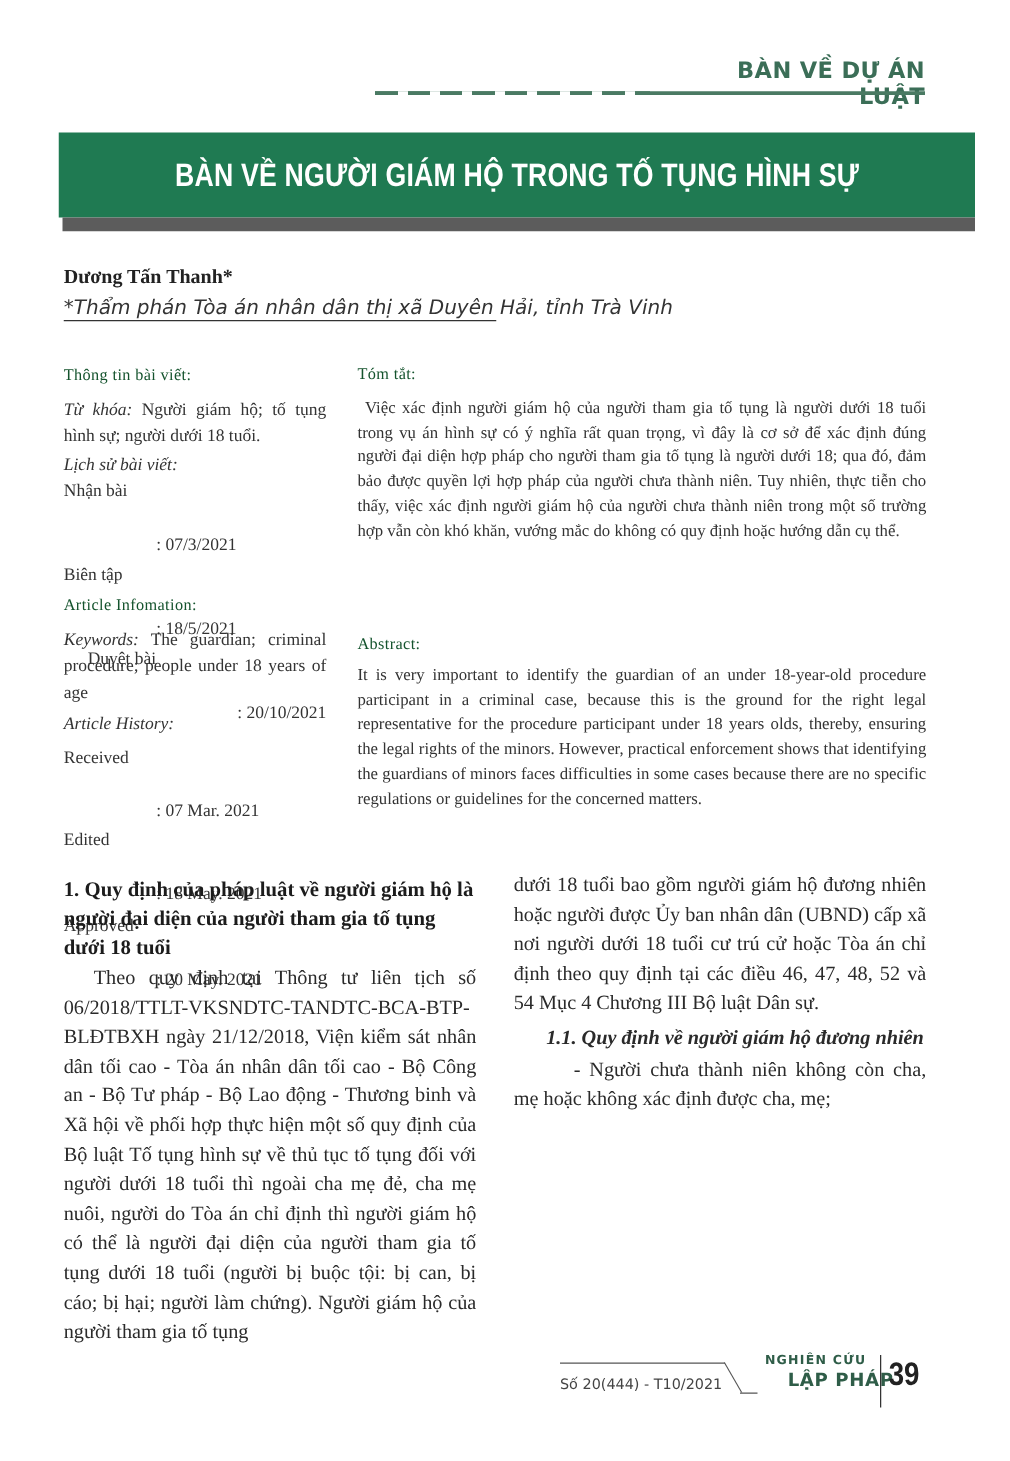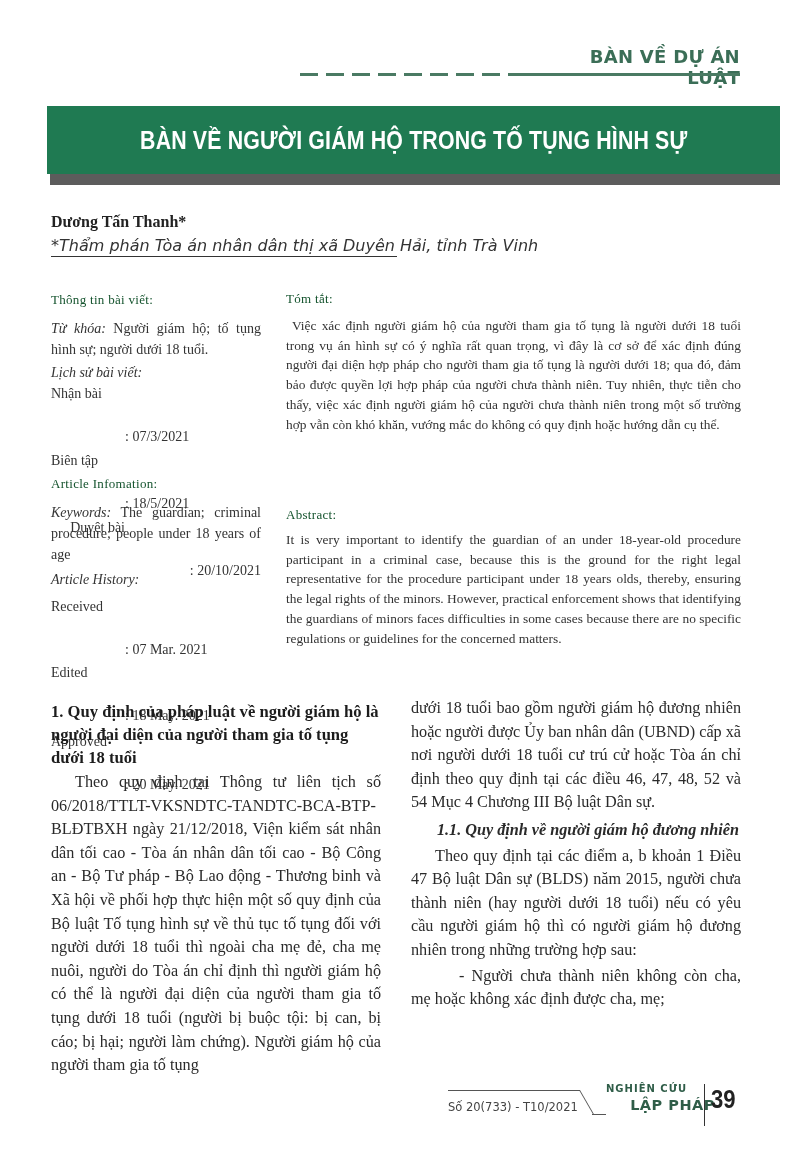--- a/index.html
+++ b/index.html
@@ -71,21 +71,21 @@
       background: #555; transform: skewX(30deg); transform-origin: top left;
     }
     .footer-under {
       position: absolute; left: 592px; top: 1114px; width: 14px; height: 1px; background: #555;
     }
     .issue-text {
       position: absolute; left: 448px; top: 1100px; font-family: "DejaVu Sans", sans-serif;
       font-size: 11.5px; color: #444;
     }
     .journal-top {
-      position: absolute; left: 606px; top: 1083px; width: 93px; 
+      position: absolute; left: 606px; top: 1083px; width: 93px; text-align: center;
       font-family: "DejaVu Sans", sans-serif; font-weight: bold; font-size: 10px;
       color: #2f5d48; letter-spacing: 1px;
     }
     .journal-bottom {
       position: absolute; left: 624px; top: 1097px; width: 97px; text-align: center;
       font-family: "DejaVu Sans", sans-serif; font-weight: bold; font-size: 14.5px;
       color: #2f5d48; letter-spacing: 0.5px;
     }
     .footer-vbar {
       position: absolute; left: 704px; top: 1084px; width: 1px; height: 42px; background: #333;
@@ -162,24 +162,23 @@
 </div>
 
 <div class="body-col col-a" style="top:700px;">
   <div class="heading-bold">1. Quy định của pháp luật về người giám hộ là người đại diện của người tham gia tố tụng dưới 18 tuổi</div>
   <div class="indent" style="margin-top:2px;">Theo quy định tại Thông tư liên tịch số 06/2018/TTLT-VKSNDTC-TANDTC-BCA-BTP-BLĐTBXH ngày 21/12/2018, Viện kiểm sát nhân dân tối cao - Tòa án nhân dân tối cao - Bộ Công an - Bộ Tư pháp - Bộ Lao động - Thương binh và Xã hội về phối hợp thực hiện một số quy định của Bộ luật Tố tụng hình sự về thủ tục tố tụng đối với người dưới 18 tuổi thì ngoài cha mẹ đẻ, cha mẹ nuôi, người do Tòa án chỉ định thì người giám hộ có thể là người đại diện của người tham gia tố tụng dưới 18 tuổi (người bị buộc tội: bị can, bị cáo; bị hại; người làm chứng). Người giám hộ của người tham gia tố tụng</div>
 </div>
 
 <div class="body-col col-b" style="top:697px;">
   <div>dưới 18 tuổi bao gồm người giám hộ đương nhiên hoặc người được Ủy ban nhân dân (UBND) cấp xã nơi người dưới 18 tuổi cư trú cử hoặc Tòa án chỉ định theo quy định tại các điều 46, 47, 48, 52 và 54 Mục 4 Chương III Bộ luật Dân sự.</div>
   <div class="heading-ital" style="margin-top:4px;">1.1. Quy định về người giám hộ đương nhiên</div>
-  <div class="indent" style="margin-top:2px;">Theo quy định tại các điểm a, b khoản 1 Điều 47 Bộ luật Dân sự (BLDS) năm 2015, người chưa thành niên (hay người dưới 18 tuổi) nếu có yêu cầu người giám hộ thì có người giám hộ đương nhiên trong những trường hợp sau:</div>
   <div class="indent-dash" style="margin-top:2px;">- Người chưa thành niên không còn cha, mẹ hoặc không xác định được cha, mẹ;</div>
 </div>
 
 <div class="footer-line"></div>
 <div class="footer-slant"></div>
 <div class="footer-under"></div>
-<div class="issue-text">Số 20(733) - T10/2021</div>
+<div class="issue-text">Số 20(444) - T10/2021</div>
 <div class="journal-top">NGHIÊN CỨU</div>
 <div class="journal-bottom">LẬP PHÁP</div>
 <div class="footer-vbar"></div>
 <div class="page-number">39</div>
 
 </body></html>

